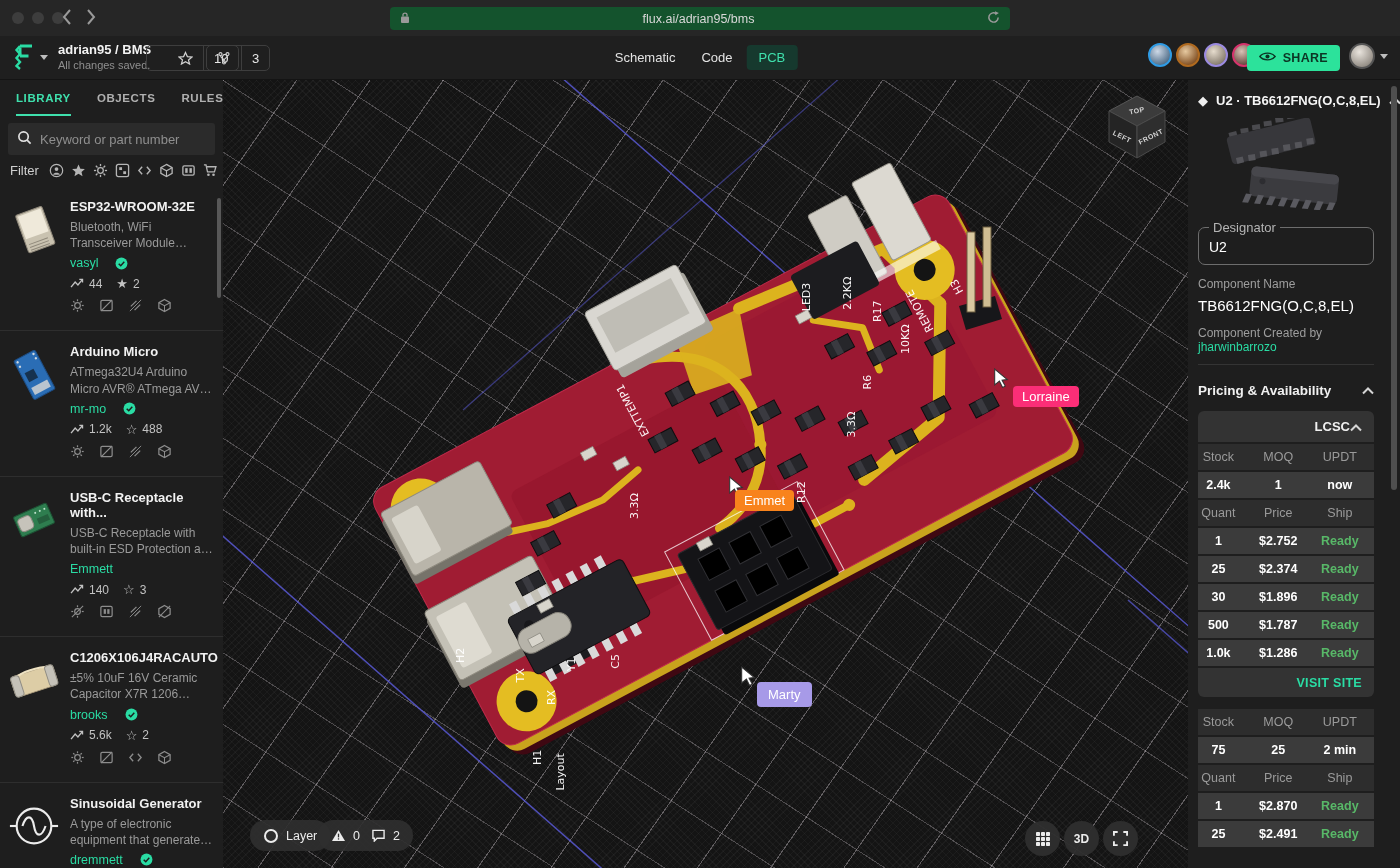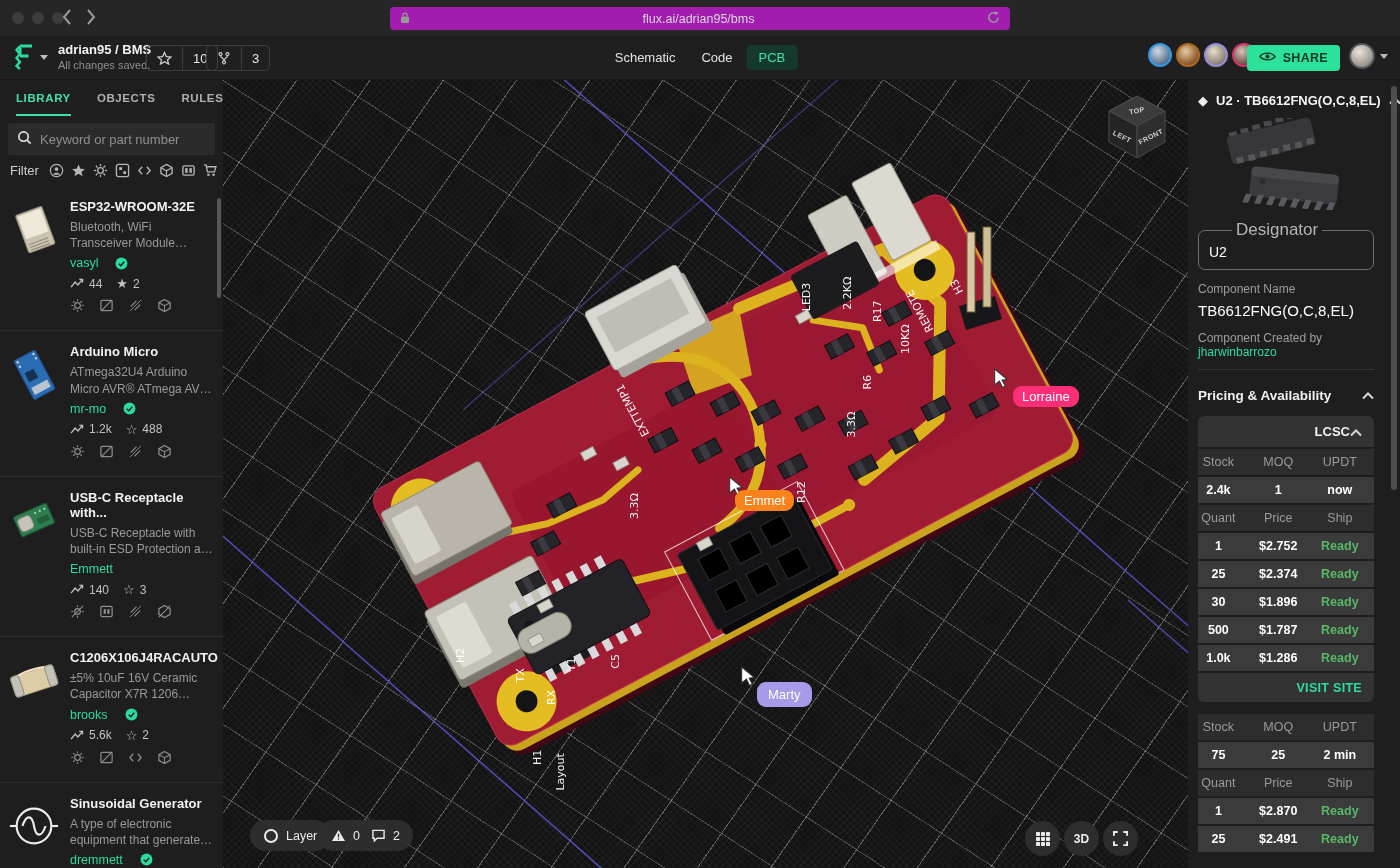--- a/index.html
+++ b/index.html
@@ -6,34 +6,34 @@
   html,body { background:#000; }
   body { font-family:"Liberation Sans","DejaVu Sans",sans-serif; -webkit-font-smoothing:antialiased; }
   .app { position:relative; width:1400px; height:868px; background:#151515; overflow:hidden; color:#e8e8e8; }
 
   
   .chrome { position:absolute; left:0; top:0; width:1400px; height:36px; background:#262626; }
   .traffic { position:absolute; left:12px; top:12px; display:flex; gap:8px; }
   .traffic i { width:12px; height:12px; border-radius:50%; background:#3d3d3d; display:block; }
   .navbtns { position:absolute; left:62px; top:8px; display:flex; gap:14px; color:#9a9a9a; }
   .navbtns svg { display:block; }
-  .urlbar { position:absolute; left:390px; top:7px; width:620px; height:23px; background:#a21caf; border-radius:4px; display:flex; align-items:center; padding:0 10px; }
+  .urlbar { position:absolute; left:390px; top:7px; width:620px; height:23px; background:#14532d; border-radius:4px; display:flex; align-items:center; padding:0 10px; }
   .urlbar .url { flex:1; text-align:center; font-size:12.5px; color:#d8d8d8; }
 
   
   .apphead { position:absolute; left:0; top:36px; width:1400px; height:44px; background:#1f1f1f; border-bottom:1px solid #141414; }
   .logo { position:absolute; left:10px; top:7px; display:flex; align-items:center; gap:4px; cursor:pointer; }
   .caret { width:0; height:0; border-left:4px solid transparent; border-right:4px solid transparent; border-top:5px solid #bdbdbd; display:inline-block; }
   .proj { position:absolute; left:58px; top:6px; }
   .proj .t { font-size:13px; font-weight:bold; color:#f2f2f2; }
   .proj .s { font-size:11px; color:#8f8f8f; margin-top:2px; }
   .pill { position:absolute; top:9px; height:26px; display:flex; align-items:center; border:1px solid #3e3e3e; border-radius:5px; overflow:hidden; }
   .pill .cell { padding:0 10px; height:100%; display:flex; align-items:center; font-size:13px; color:#e6e6e6; }
   .pill .cell + .cell { border-left:1px solid #3e3e3e; }
-  .pill-star { left:146px; }
+  .pill-star { left:146px;padding-left:21px; }
   .pill-fork { left:206px; }
   .seg { position:absolute; left:50%; top:9px; transform:translateX(-50%); display:flex; gap:2px; }
   .seg .tab { padding:5px 12px; border-radius:4px; font-size:13px; color:#e3e3e3; cursor:pointer; }
   .seg .tab.active { background:#16392e; color:#3fe0ad; }
   .people { position:absolute; right:144px; top:7px; display:flex; gap:4px; }
   .ava { width:24px; height:24px; border-radius:50%; border:2px solid; }
   .share { position:absolute; right:60px; top:9px; height:26px; padding:0 12px; background:#2ce29b; border-radius:4px; display:flex; align-items:center; gap:7px; color:#0c3524; font-size:12.5px; font-weight:bold; cursor:pointer; letter-spacing:.3px; }
   .me { position:absolute; right:12px; top:7px; display:flex; align-items:center; gap:5px; }
   .me .ava { border-color:#555; background:radial-gradient(circle at 38% 32%, #e9e4dd, #9a948c 70%, #6e6a64); }
 
@@ -70,35 +70,35 @@
       repeating-linear-gradient(-45deg, rgba(120,120,120,.08) 0 1px, transparent 1px 5px);
   }
   .board-svg { position:absolute; left:0; top:0; }
   .res { fill:#26262a; stroke:#0d0d0f; stroke-width:1; }
   .band { fill:#3a3a40; }
   .capw { fill:#d8d5cc; stroke:#8f8c83; stroke-width:.8; }
   .silk { fill:#ffffff; font-size:11px; font-family:"DejaVu Sans",sans-serif; opacity:.95; }
   .trace { stroke:#dcb31e; fill:none; stroke-linecap:round; stroke-linejoin:round; }
 
   .cursor { position:absolute; pointer-events:none; }
-  .cursor-label { position:absolute; padding:3px 9px; border-radius:9px; color:#fff; font-size:13px; }
+  .cursor-label { position:absolute; padding:3px 9px; border-radius:4px; color:#fff; font-size:13px; }
   .viewcube { position:absolute; left:878px; top:10px; cursor:pointer; }
   .cubelbl { font-size:7px; fill:#d5d5d5; font-weight:bold; letter-spacing:.5px; }
 
   .cbottom { position:absolute; left:0; bottom:12px; width:100%; height:36px; }
   .cpill { position:absolute; height:31px; background:rgba(47,47,47,.92); border-radius:16px; display:flex; align-items:center; gap:7px; padding:0 13px; font-size:12.5px; color:#ececec; cursor:pointer; }
   .cbtn { position:absolute; width:35px; height:35px; border-radius:50%; background:rgba(46,46,46,.95); display:flex; align-items:center; justify-content:center; font-size:12px; font-weight:bold; color:#ececec; cursor:pointer; }
 
   
   .inspector { position:absolute; left:1188px; top:80px; width:212px; height:788px; background:#1e1e1e; padding:8px 26px 0 10px; overflow:hidden; }
   .ihead { display:flex; align-items:center; gap:8px; height:24px; }
   .ihead .t { font-size:13px; font-weight:bold; color:#f5f5f5; flex:1; white-space:nowrap; }
   .chipimg { display:flex; justify-content:center; padding:6px 0 8px 0; }
   fieldset.desg { border:1px solid #6d6d6d; border-radius:7px; padding:3px 10px 8px 10px; margin:2px 0 12px 0; }
-  fieldset.desg legend { font-size:17px; color:#b5b5b5; padding:0 4px;margin-left:23px; }
+  fieldset.desg legend { font-size:13px; color:#b5b5b5; padding:0 4px; }
   fieldset.desg input { background:transparent; border:none; outline:none; color:#fff; font-size:14px; width:100%; font-family:inherit; }
   .lab { font-size:12px; color:#9e9e9e; margin-bottom:6px; }
   .val { font-size:15px; color:#fff; margin-bottom:12px; }
   .created { font-size:12px; color:#9e9e9e; margin-bottom:10px; }
   .created a { color:#2adca4; text-decoration:none; }
   .hr { height:1px; background:#343434; margin:4px 0 12px 0; }
   .prhead { display:flex; align-items:center; height:26px; margin-bottom:8px; }
   .prhead .t { flex:1; font-size:13.5px; font-weight:bold; color:#f0f0f0; }
   .vendor { margin-bottom:12px; }
   .vhead { background:#333; border-radius:6px 6px 0 0; height:31px; display:flex; align-items:center; padding:0 12px; margin-bottom:2px; cursor:pointer;text-align:right; }

